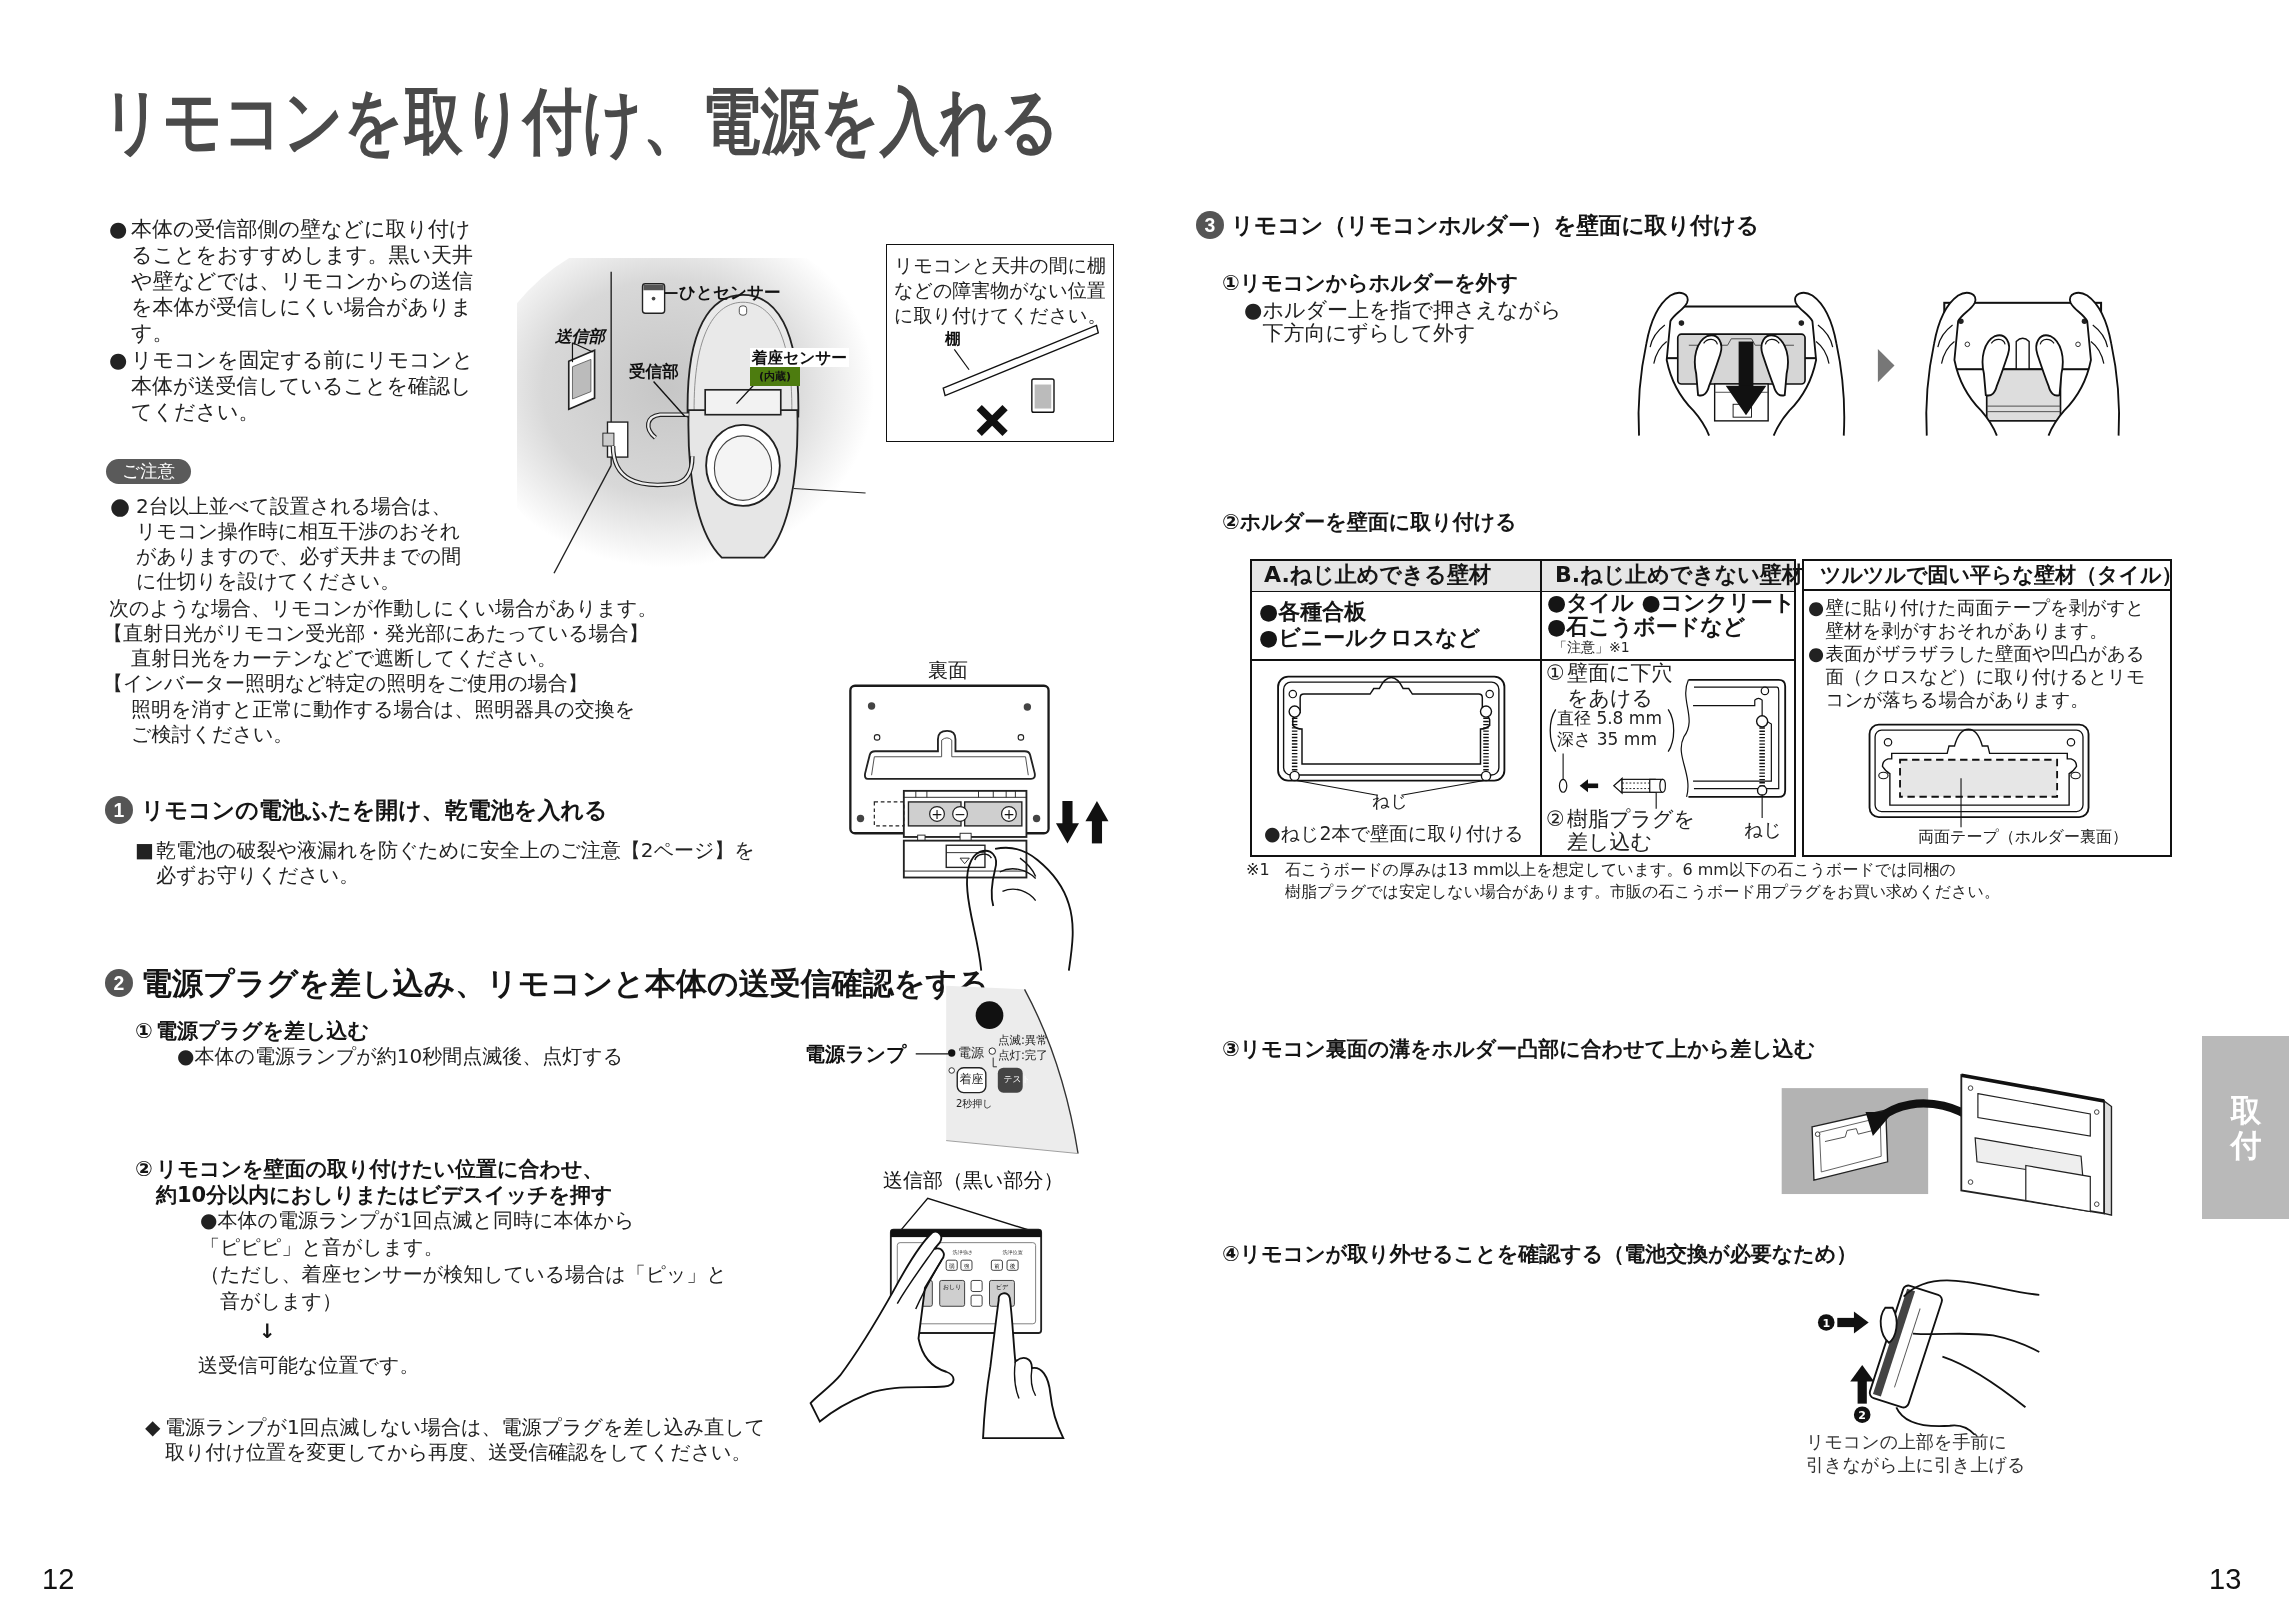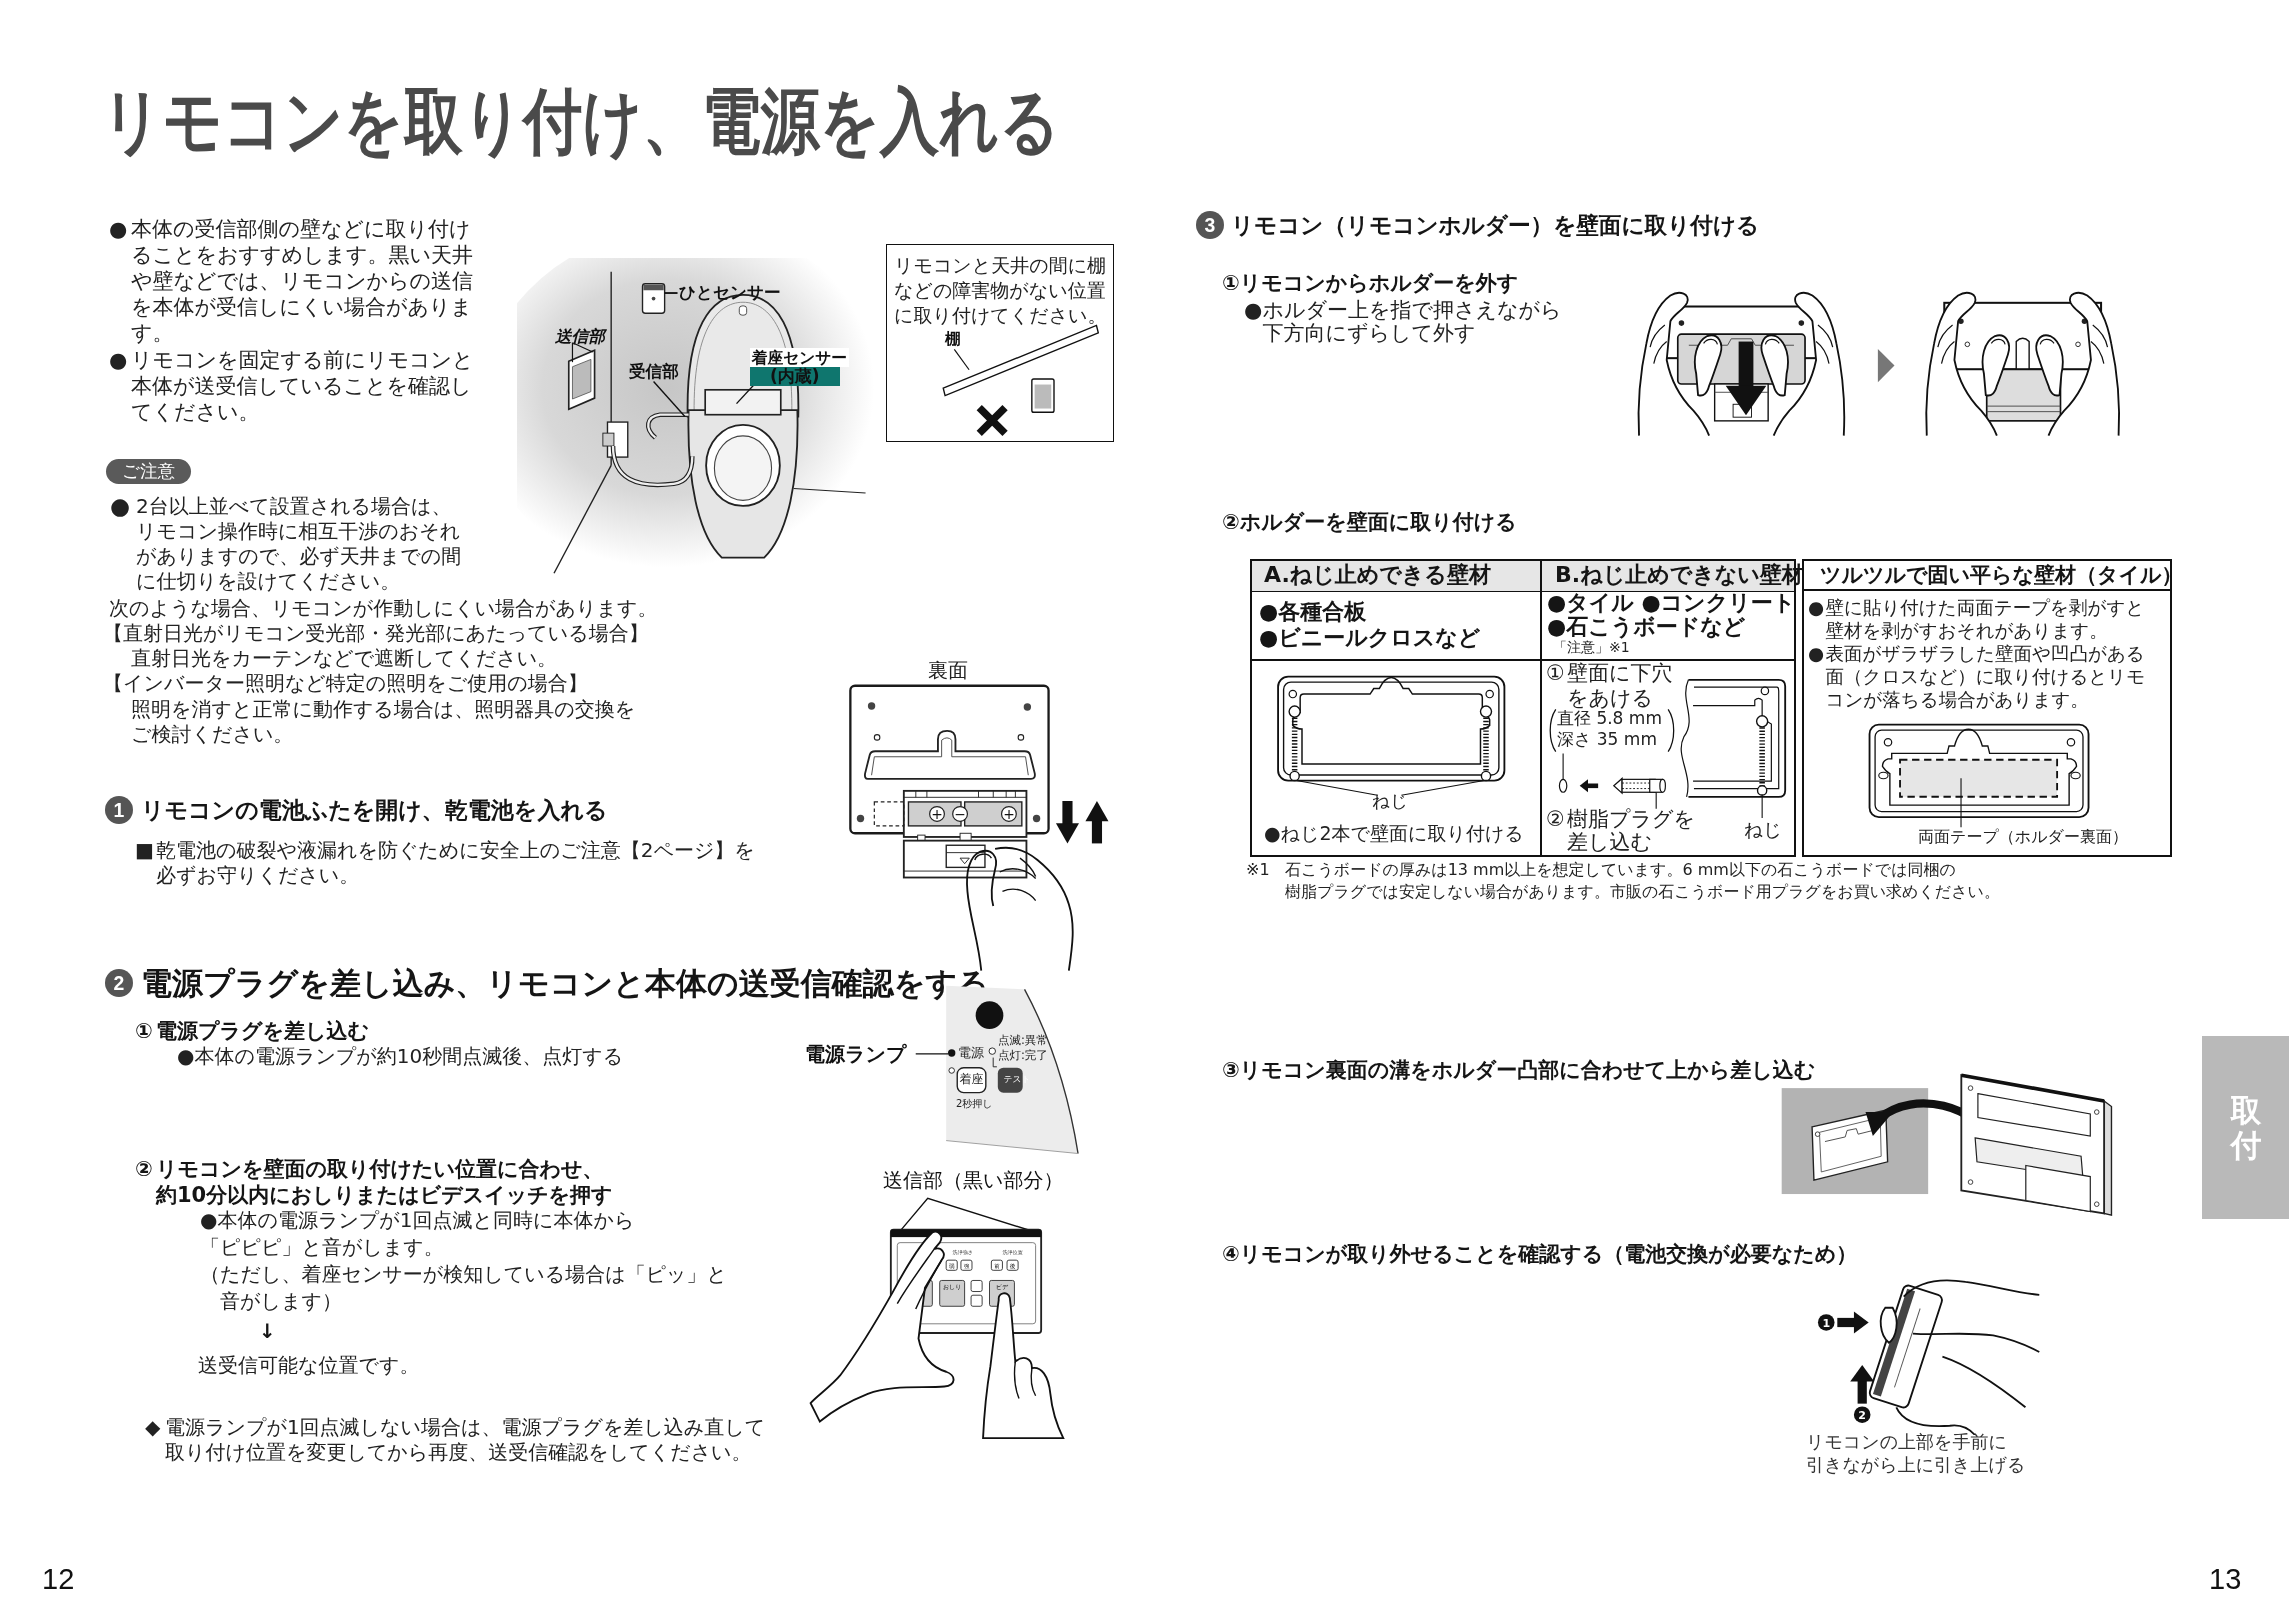--- a/index.html
+++ b/index.html
@@ -102,21 +102,21 @@
       <path d="M150,195 C138,185 140,172 155,170 L186,170" fill="none" stroke="#222" stroke-width="5"></path>
       <path d="M150,195 C138,185 140,172 155,170 L186,170" fill="none" stroke="#eee" stroke-width="2.5"></path>
     </g>
     <line x1="148" y1="134" x2="182" y2="172" stroke="#111" stroke-width="1.5"></line>
     <line x1="264" y1="130" x2="238" y2="158" stroke="#111" stroke-width="1.5"></line>
   </svg>
   <div class="lbl" style="left:679px;top:282px;font-size:16.6px;line-height:22px;">ひとセンサー</div>
   <div class="lbl" style="left:555px;top:326px;font-size:16.6px;line-height:22px;font-style:italic;">送信部</div>
   <div class="lbl" style="left:629px;top:361px;font-size:16.6px;line-height:22px;">受信部</div>
   <div class="lbl" style="left:750px;top:348px;font-size:15.7px;line-height:19.4px;background:#fff;padding:0 1.8px;">着座センサー</div>
-  <div class="lbl" style="left:750px;top:367px;font-size:17px;line-height:19.4px;background:#0f766e;padding:0 20px;">(内蔵)</div>
+  <div class="lbl" style="left:750px;top:367px;font-size:11px;line-height:19.4px;background:#4d7c0f;padding:0 9px;">(内蔵)</div>
 
   <div class="notice"></div>
   <div class="t" style="left:894px;top:253px;font-size:19px;line-height:25px;">リモコンと天井の間に棚
 などの障害物がない位置
 に取り付けてください。</div>
   <svg class="abs" style="left:886px;top:244px" width="228" height="198" viewBox="0 0 247 214">
     <polygon points="62,156 228,88 230,96 64,164" fill="#fff" stroke="#111" stroke-width="1.5"></polygon>
     <line x1="74" y1="114" x2="90" y2="136" stroke="#111" stroke-width="1.3"></line>
     <g>
       <line x1="101" y1="177" x2="129" y2="205" stroke="#111" stroke-width="8"></line>
@@ -443,21 +443,21 @@
     <line x1="105" y1="63" x2="105" y2="116" stroke="#111" stroke-width="1.2"></line>
   </svg>
   <div class="t" style="left:1918px;top:827px;font-size:16px;line-height:20px;">両面テープ（ホルダー裏面）</div>
 
   <div class="mi" style="left:1246px;top:859px;padding-left:39px;font-size:16px;line-height:22px;">
     <span class="mk">※1</span>
     <span class="tx">石こうボードの厚みは13 mm以上を想定しています。6 mm以下の石こうボードでは同梱の
 樹脂プラグでは安定しない場合があります。市販の石こうボード用プラグをお買い求めください。</span>
   </div>
 
-  <div class="t b" style="left:1222px;top:1036px;font-size:21px;line-height:26px;margin-top:21px;">③リモコン裏面の溝をホルダー凸部に合わせて上から差し込む</div>
+  <div class="t b" style="left:1222px;top:1036px;font-size:21px;line-height:26px;">③リモコン裏面の溝をホルダー凸部に合わせて上から差し込む</div>
   <svg class="abs" style="left:1777px;top:1066px" width="341" height="152" viewBox="0 0 370 165">
     <rect x="5" y="24" width="159" height="115" fill="#b3b3b3"></rect>
     <g>
       <polygon points="38,66 118,48 120,104 40,124" fill="#fff" stroke="#222" stroke-width="1.5"></polygon>
       <polygon points="46,72 112,56 113,98 48,115" fill="none" stroke="#555" stroke-width="1"></polygon>
       <path d="M52,82 L74,77 L76,70 L86,68 L88,74 L108,69" fill="none" stroke="#444"></path>
       <circle cx="44" cy="74" r="2.5" fill="#fff" stroke="#333"></circle>
         <circle cx="113" cy="58" r="2.5" fill="#fff" stroke="#333"></circle>
     </g>
     <g>

